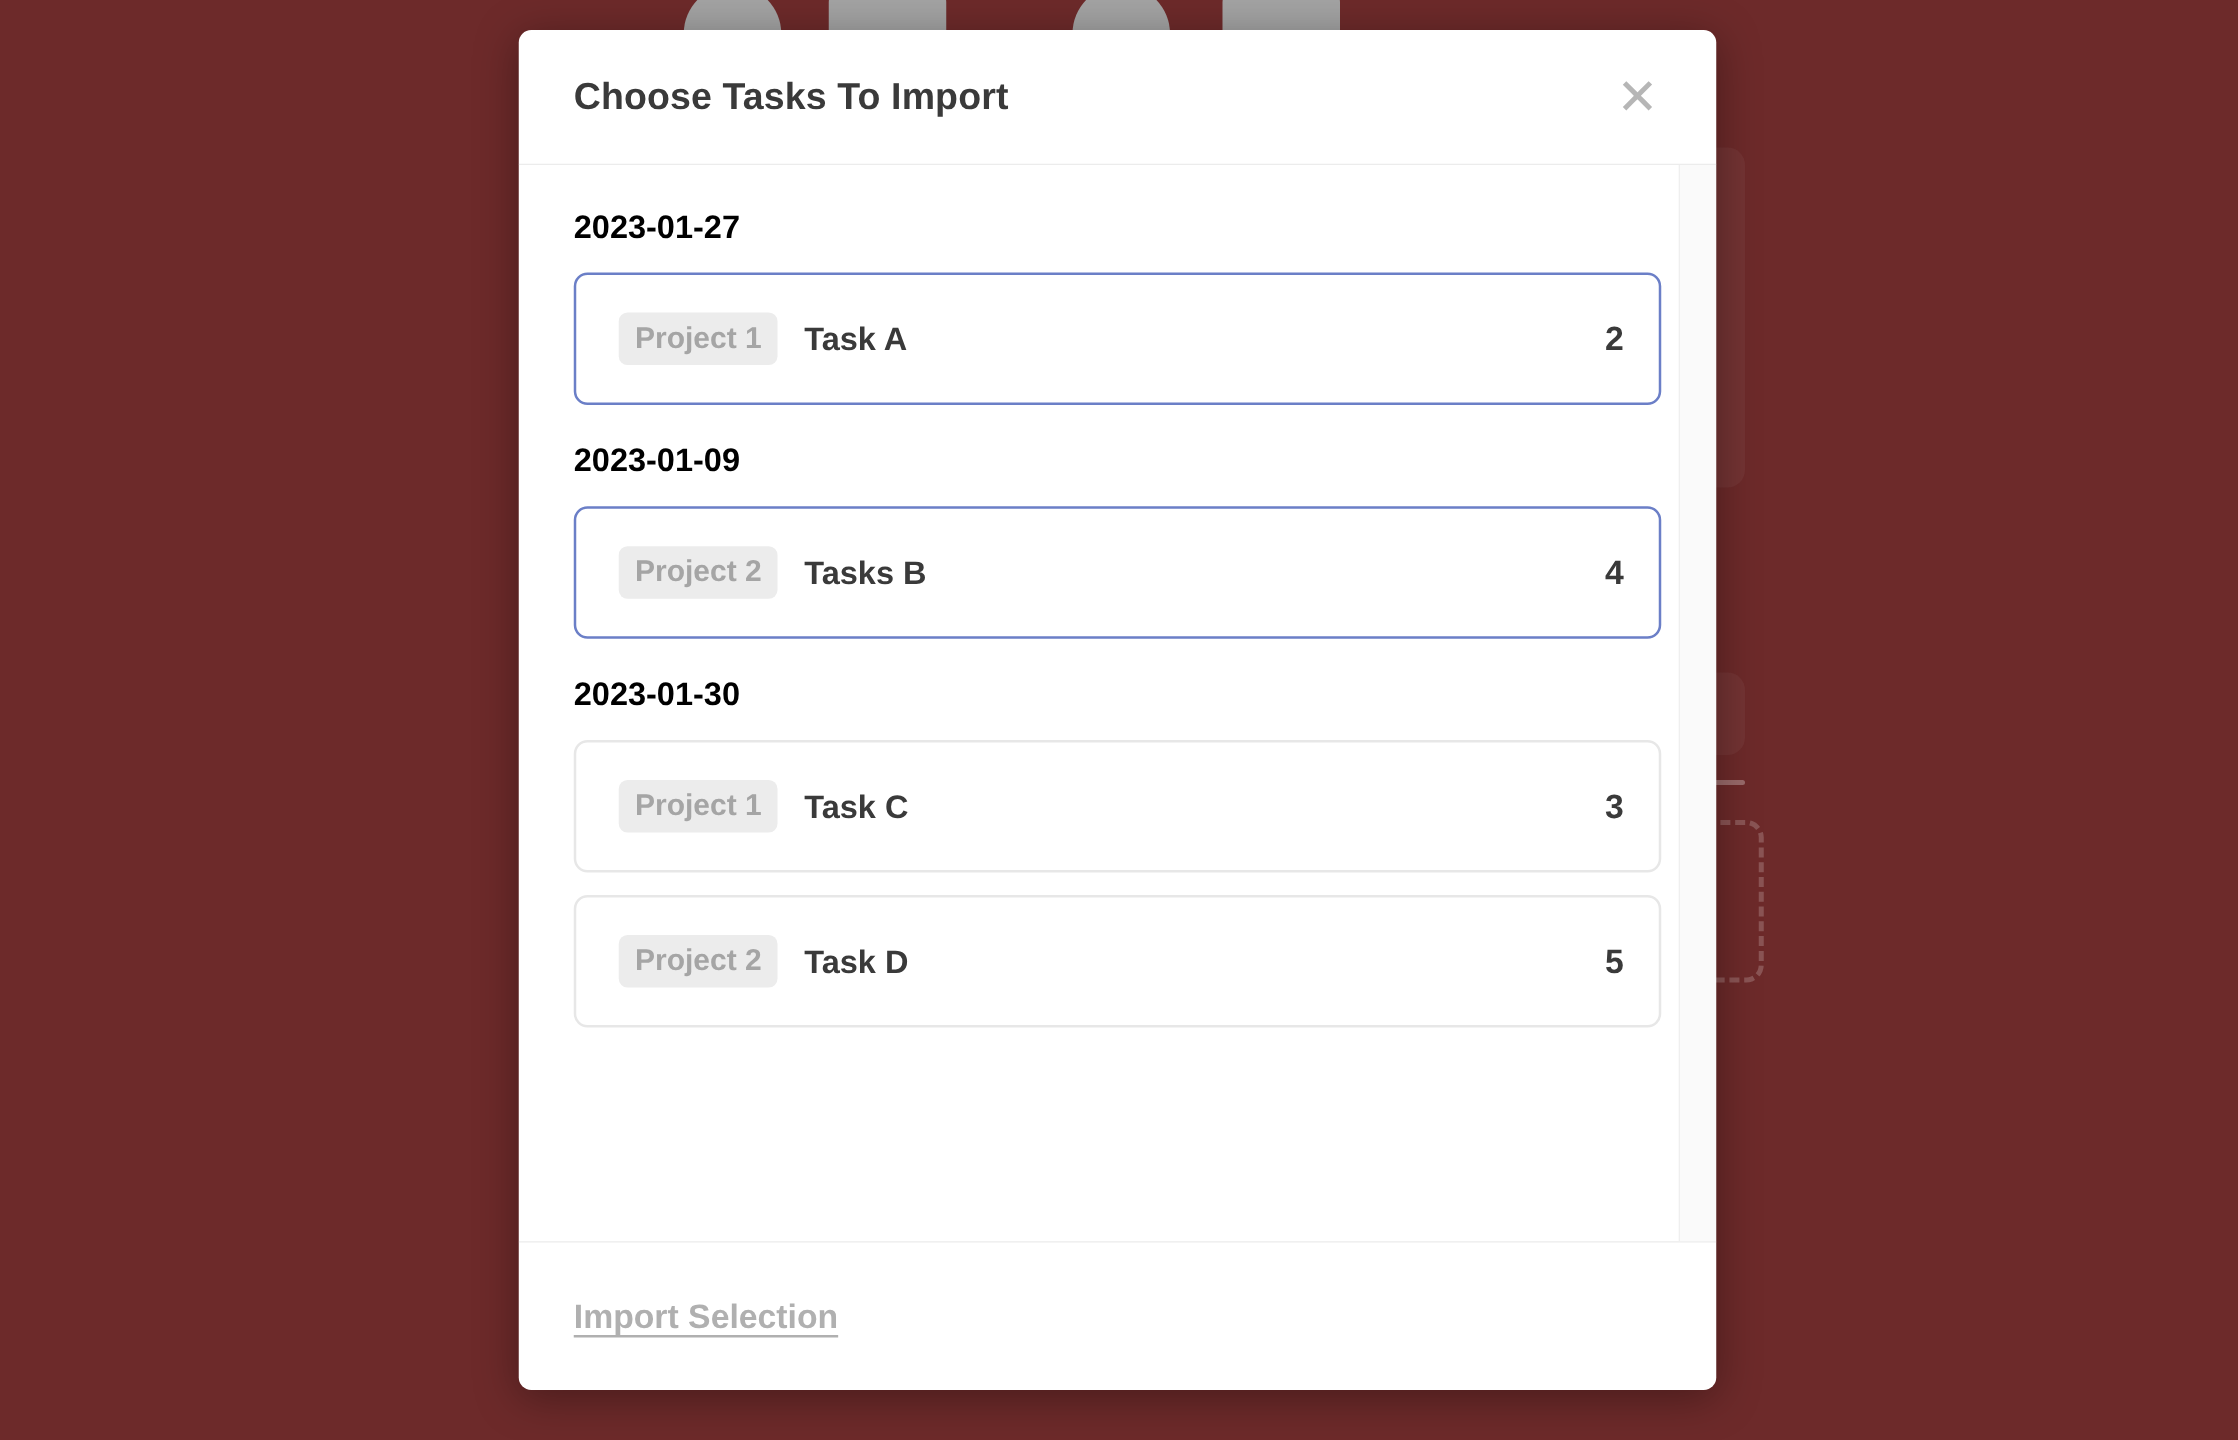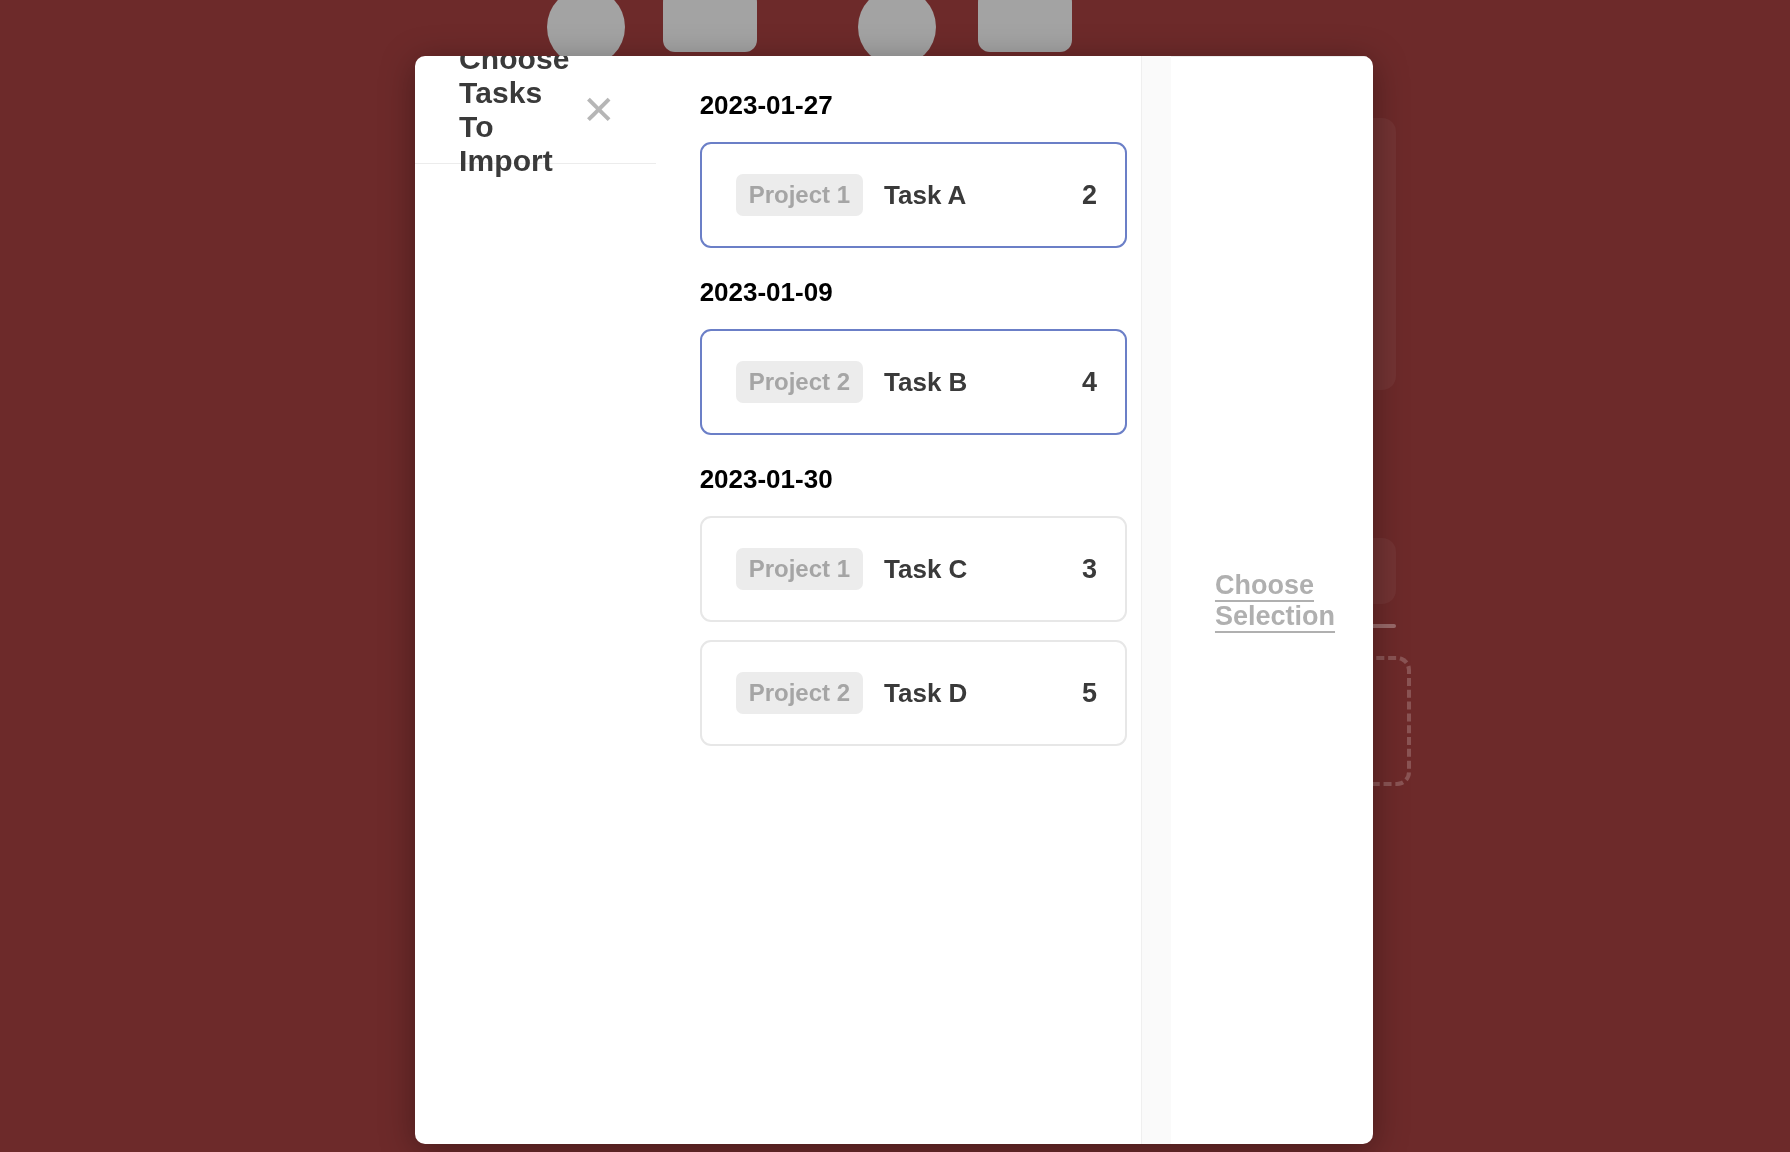--- a/index.html
+++ b/index.html
@@ -55,23 +55,22 @@
   #modal {
     position: absolute;
     left: 415px;
     top: 24px;
     width: 958px;
     height: 1088px;
     background: #ffffff;
     border-radius: 10px;
     box-shadow: 0 6px 34px rgba(0,0,0,0.34);
     display: flex;
-    flex-direction: row;
-    overflow: hidden;
-    margin-top: 32px;
+    flex-direction: column;
+    overflow: hidden;
   }
 
   .modal-header {
     height: 108px;
     flex: 0 0 108px;
     border-bottom: 1px solid #ececec;
     display: flex;
     align-items: center;
     padding: 0 40px 0 44px;
   }
@@ -217,38 +216,38 @@
           <span class="project-badge">Project 1</span>
           <span class="task-title">Task A</span>
           <span class="task-value">2</span>
         </div>
       </div>
 
       <div class="date-group">
         <div class="date-group-label">2023-01-09</div>
         <div class="task-row selected">
           <span class="project-badge">Project 2</span>
-          <span class="task-title">Task B</span>
+          <span class="task-title">Tasks B</span>
           <span class="task-value">4</span>
         </div>
       </div>
 
       <div class="date-group">
         <div class="date-group-label">2023-01-30</div>
         <div class="task-row">
           <span class="project-badge">Project 1</span>
           <span class="task-title">Task C</span>
           <span class="task-value">3</span>
         </div>
         <div class="task-row">
           <span class="project-badge">Project 2</span>
           <span class="task-title">Task D</span>
           <span class="task-value">5</span>
         </div>
       </div>
     </div>
 
     <div class="modal-footer">
-      <span class="clear-link">Choose Selection</span>
+      <span class="clear-link">Import Selection</span>
     </div>
 
   </div>
 </div>
 
 </body></html>

